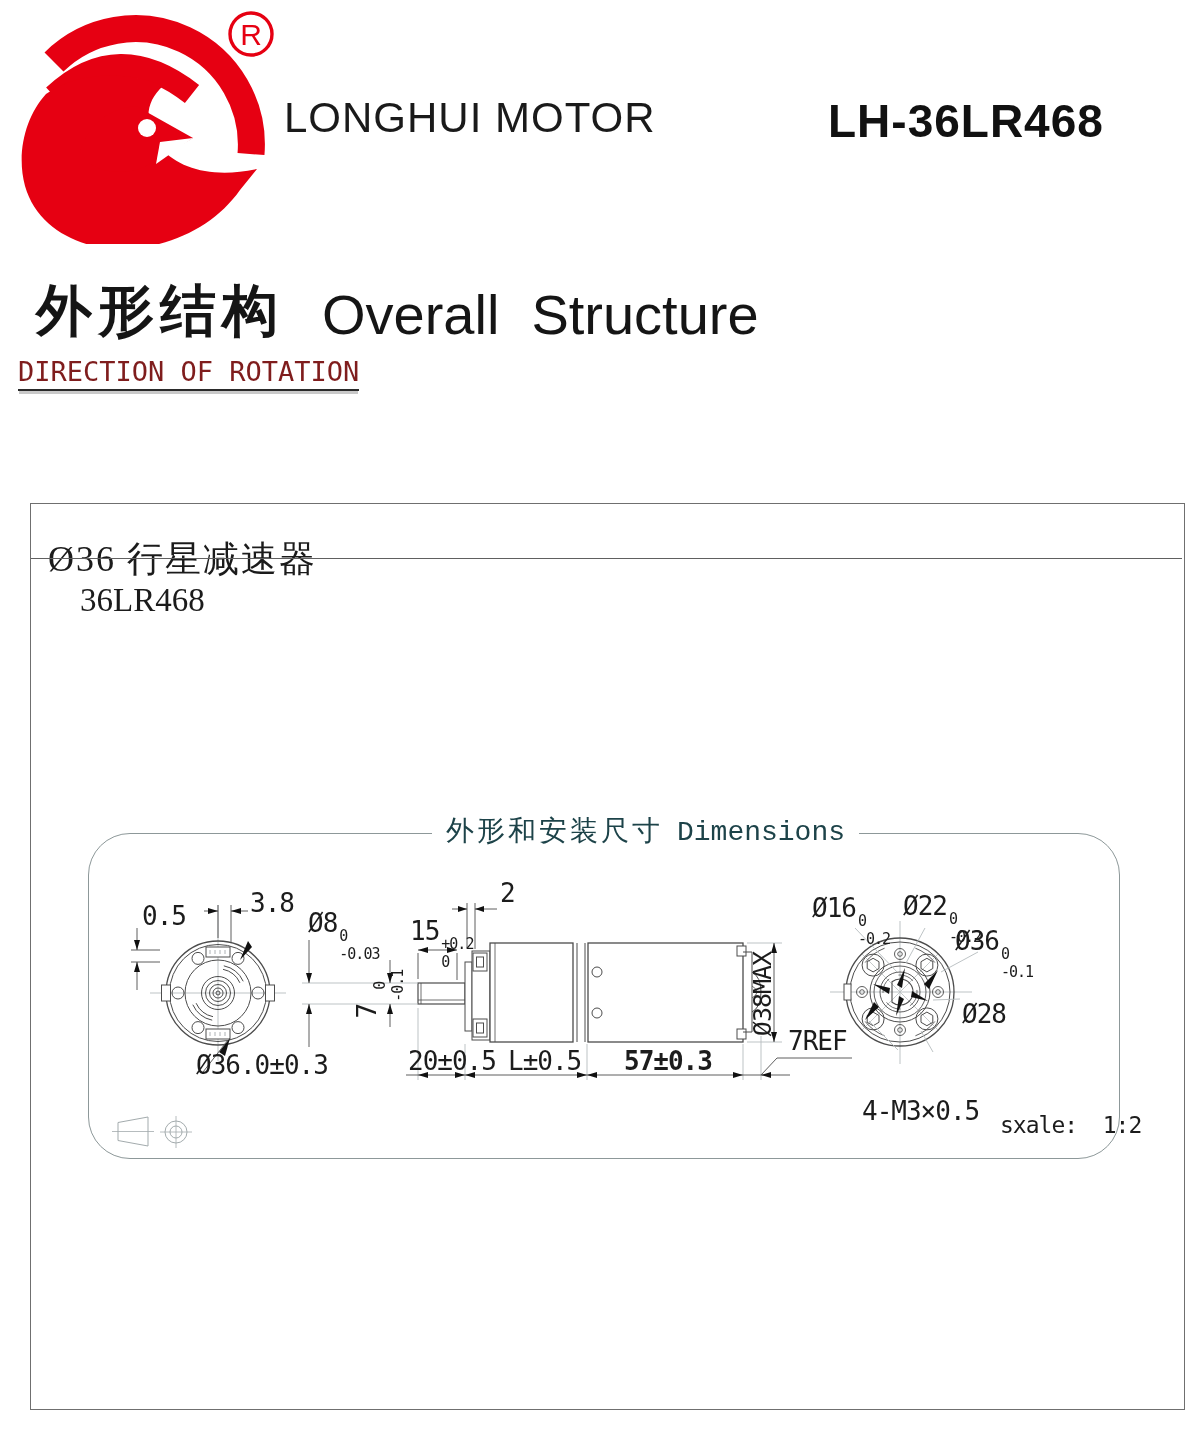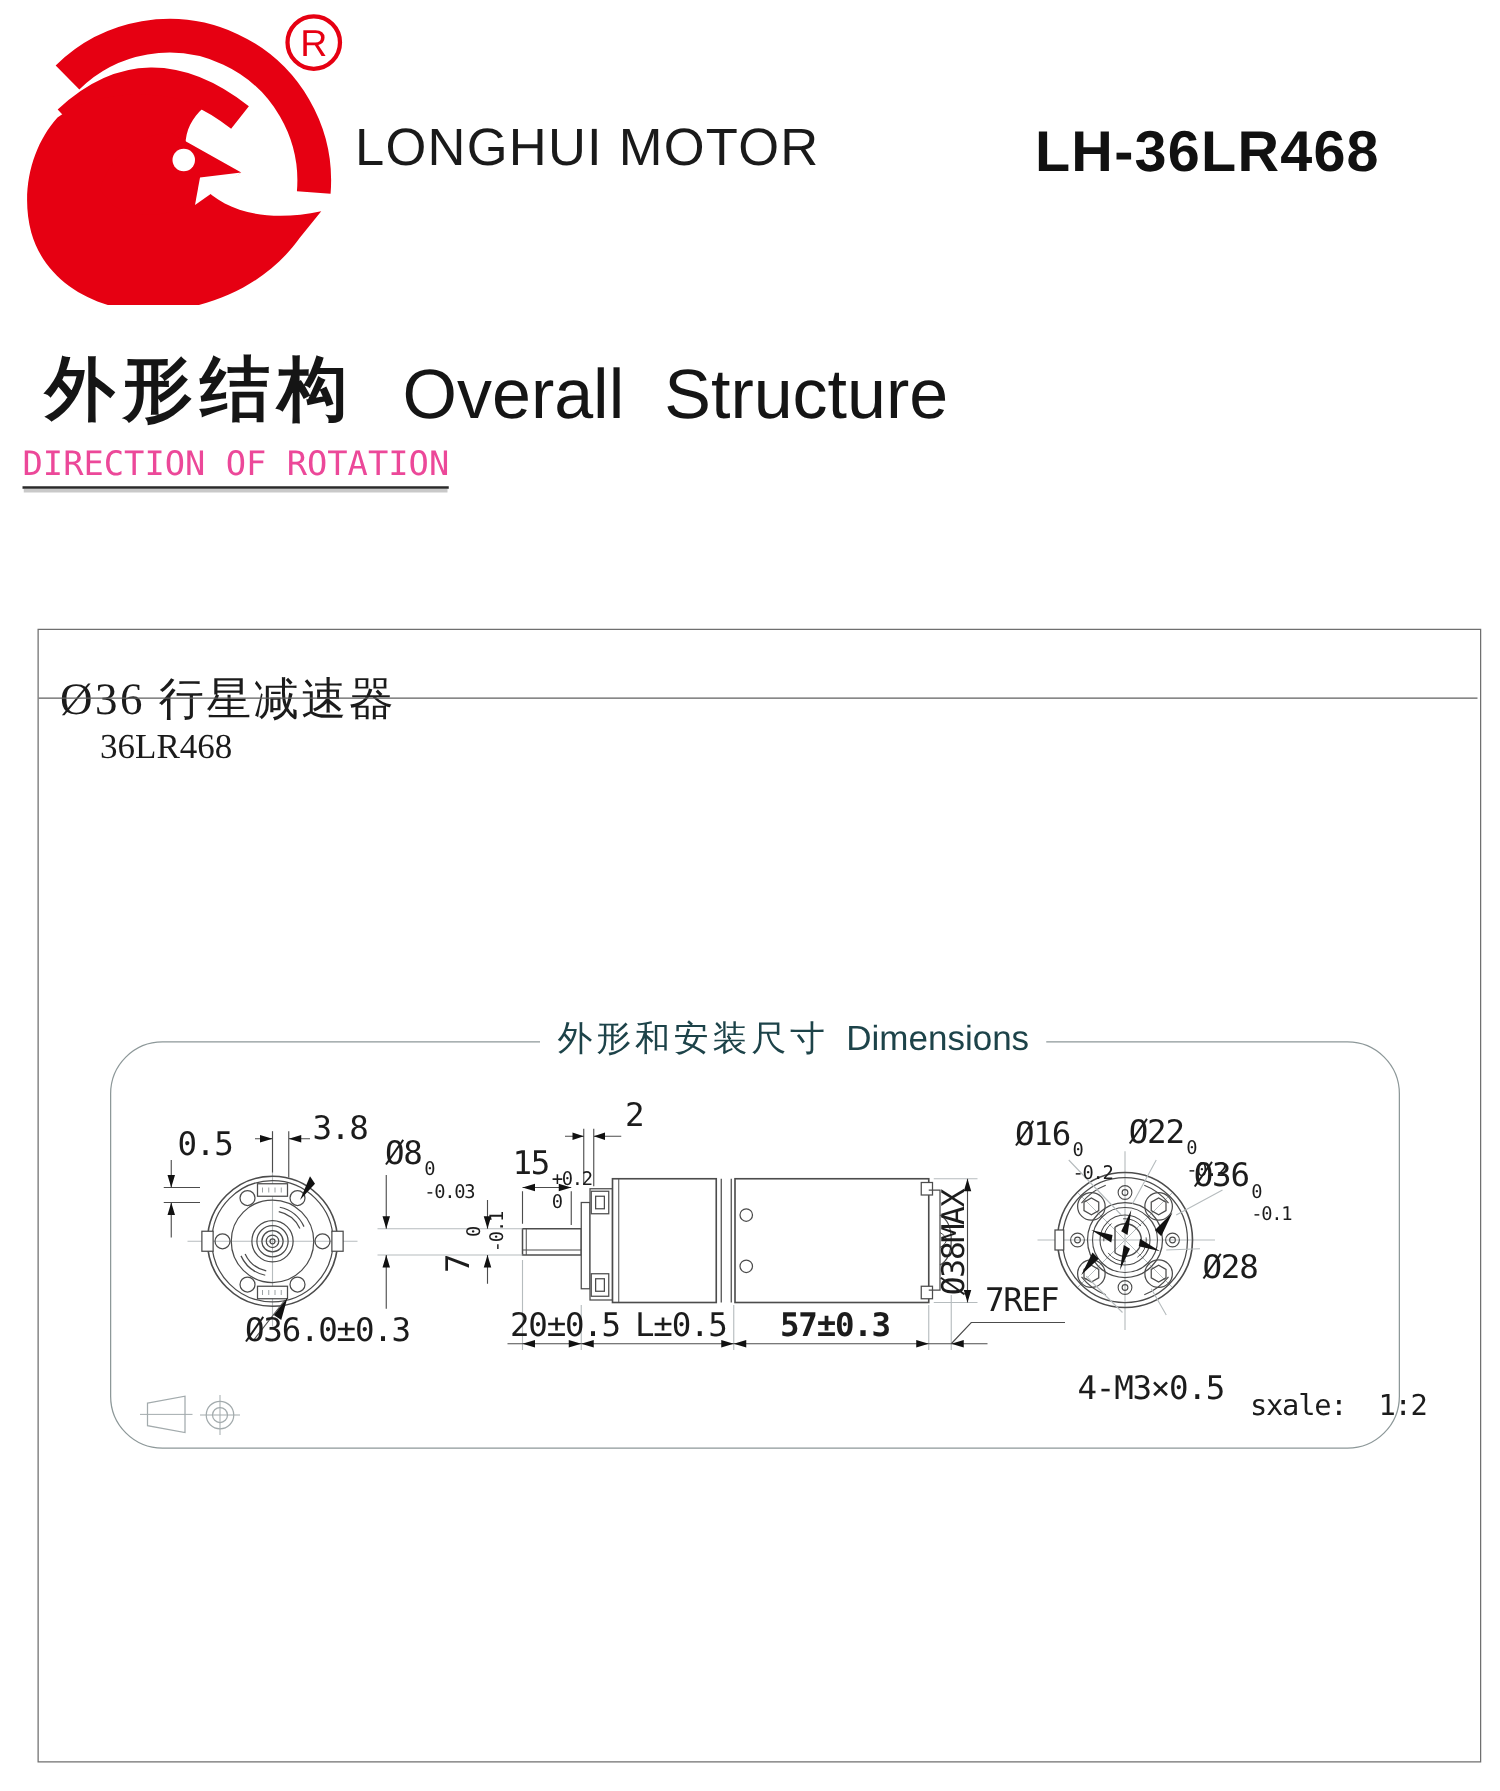--- a/index.html
+++ b/index.html
@@ -7,31 +7,31 @@
        font-family:"Liberation Sans",sans-serif;color:#111;}
   .abs{position:absolute;}
   
   .brand{left:284px;top:94px;font-size:42px;font-weight:400;letter-spacing:1px;color:#1a1a1a;}
   .model{left:828px;top:94px;font-size:46px;font-weight:700;letter-spacing:1px;color:#111;}
   
   .h-zh{left:36px;top:274px;font-size:56px;font-family:"Liberation Serif",serif;letter-spacing:6px;color:#151515;font-weight:bold;}
   .h-en{left:322px;top:282px;font-size:56px;color:#151515;}
   .h-en .w2{margin-left:32px;}
   .rotation{left:18px;top:356px;font-size:27px;font-family:"DejaVu Sans Mono",monospace;
-            padding-bottom:2px;border-bottom:2px solid #2a2a2a;box-shadow:0 4px 0 -1px #c9c9c9;color:#ec4899;}
+            padding-bottom:2px;border-bottom:2px solid #2a2a2a;box-shadow:0 4px 0 -1px #c9c9c9;color:#7f1d1d;}
   
   .outer-box{left:30px;top:503px;width:1153px;height:905px;border:1px solid #6f6f6f;background:#fff;}
   .box-header{left:48px;top:535px;font-size:36px;font-family:"Liberation Serif",serif;color:#1b1b1b;letter-spacing:2px;}
   .box-divider{left:31px;top:558px;width:1151px;height:0;border-top:1px solid #606060;}
-  .box-model{left:80px;top:582px;font-size:28px;font-family:"Liberation Serif",serif;color:#1b1b1b;}
+  .box-model{left:80px;top:582px;font-size:33px;font-family:"Liberation Serif",serif;color:#1b1b1b;}
   
   .panel{left:88px;top:833px;width:1030px;height:324px;border:1px solid #8d9899;border-radius:42px;}
   .panel-title{left:432px;top:812px;background:#fff;padding:0 14px;font-size:28px;color:#1d4349;white-space:nowrap;}
   .panel-title .zh{font-family:"Liberation Serif",serif;letter-spacing:3px;}
-  .panel-title .en{font-family:Liberation Sans, sans-serif;margin-left:14px;}
+  .panel-title .en{font-family:Liberation Mono, monospace;margin-left:14px;}
   
   .dim{position:absolute;font-family:"DejaVu Sans Mono",monospace;font-size:26px;color:#1c1c1c;
        letter-spacing:-1px;white-space:pre;}
   .tolstack{display:inline-flex;flex-direction:column;justify-content:space-between;
             height:32px;font-size:15px;line-height:14px;letter-spacing:-1px;vertical-align:-9px;margin-left:2px;}
   .rot{transform:rotate(-90deg);text-align:center;}
   .scale-label{left:1000px;top:1112px;font-size:23px;}
   svg{display:block;}
 </style>
 </head>

